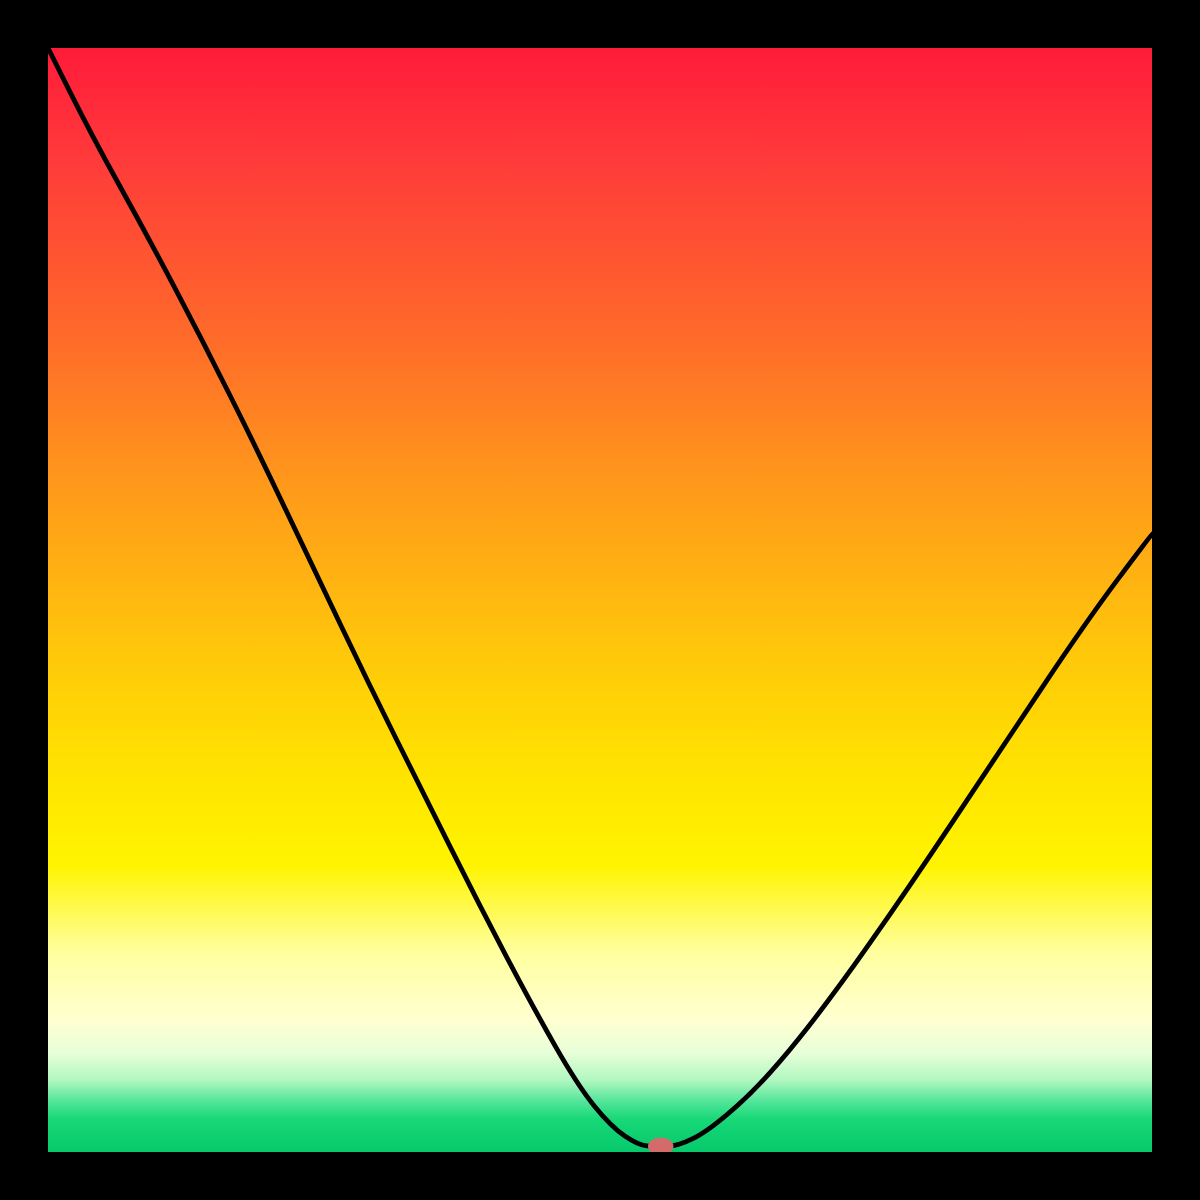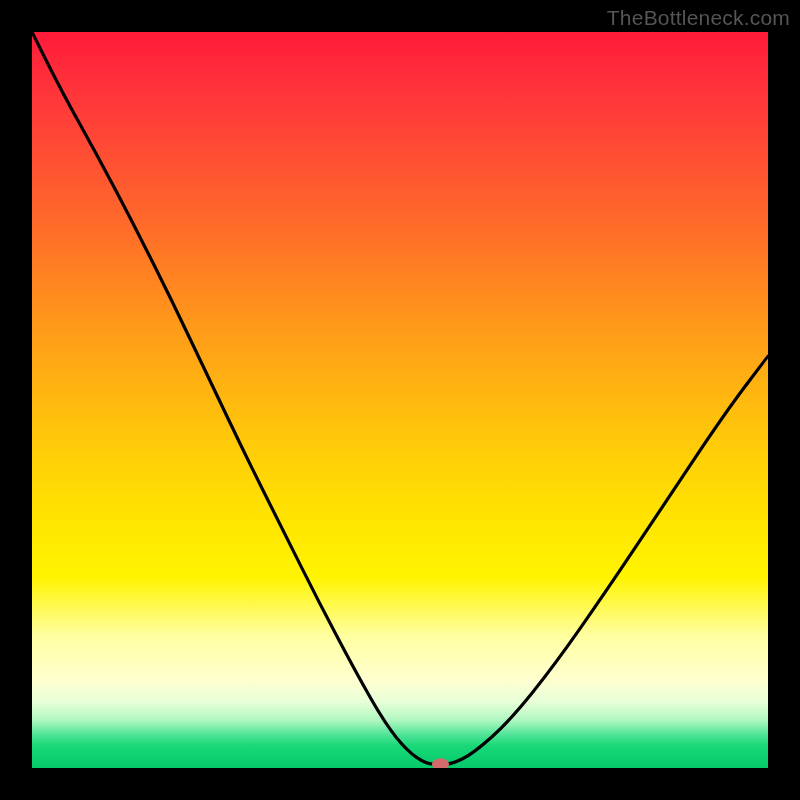--- a/index.html
+++ b/index.html
@@ -59,21 +59,20 @@
     color: #555;
     font-size: 21px;
     font-weight: 500;
     letter-spacing: 0.2px;
   }
 </style>
 </head>
 <body>
 
 <div class="stage">
-  <div class="attribution">TheBottleneck.com</div>
 
   <div class="plot">
     <div class="gradient"></div>
     <svg class="curve" viewBox="0 0 736 736" preserveAspectRatio="none">
       <path fill="none" stroke="#000" stroke-width="3.2" stroke-linecap="round" stroke-linejoin="round" d="M 0.00 0.00 Q 0.00 0.00 14.72 29.44 Q 29.44 58.88 47.84 92.00 Q 66.24 125.12 84.64 160.08 Q 103.04 195.04 121.44 231.84 Q 139.84 268.64 158.24 307.28 Q 176.64 345.92 195.04 384.56 Q 213.44 423.20 231.84 460.00 Q 250.24 496.80 268.64 533.60 Q 287.04 570.40 305.44 605.36 Q 323.84 640.32 338.56 666.08 Q 353.28 691.84 364.32 705.46 Q 375.36 719.07 384.56 725.33 Q 393.76 731.58 399.28 731.95 Q 404.80 732.32 412.16 732.32 Q 419.52 732.32 430.56 726.80 Q 441.60 721.28 460.00 704.72 Q 478.40 688.16 500.48 660.56 Q 522.56 632.96 548.32 596.16 Q 574.08 559.36 603.52 515.20 Q 632.96 471.04 662.40 426.88 Q 691.84 382.72 713.92 353.28 T 736.00 323.84"></path>
       <ellipse cy="732.32" rx="8.5" ry="6" fill="#d36b6b" cx="408.48">
       </ellipse>
     </svg>
   </div>
 </div>

